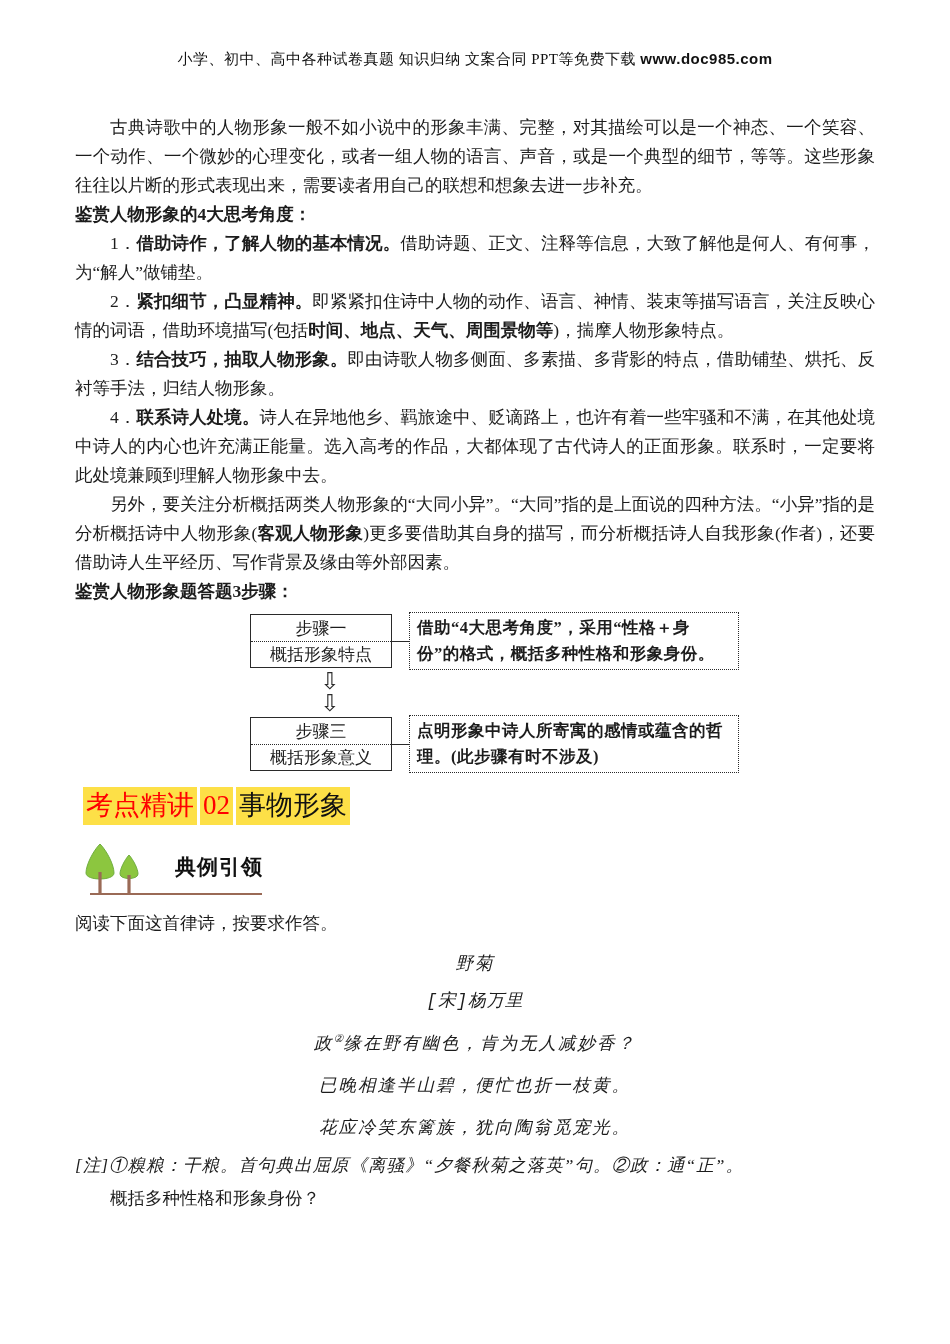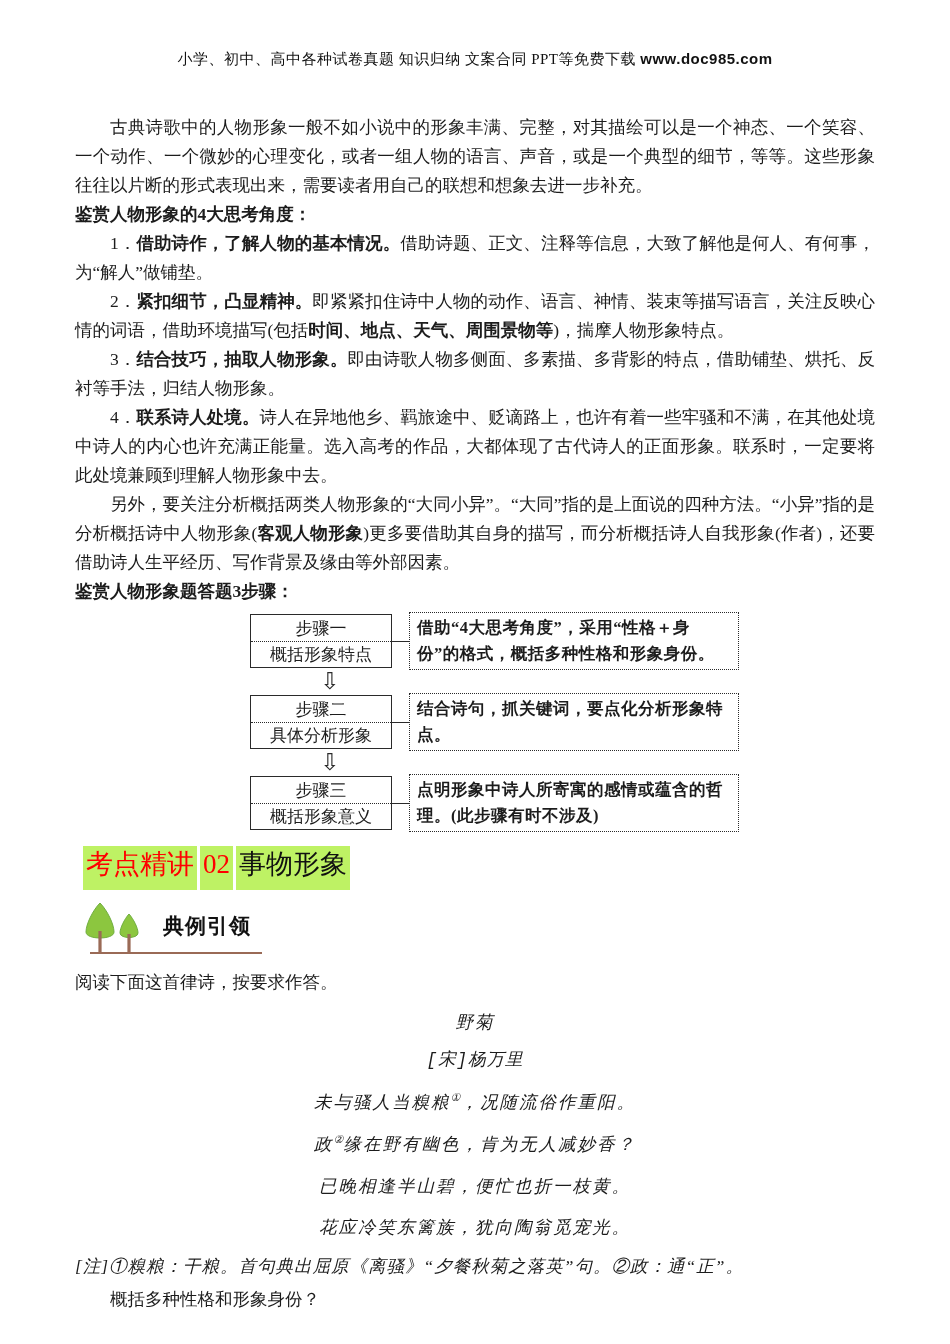--- a/index.html
+++ b/index.html
@@ -59,32 +59,33 @@
     width: 160px;
     text-align: center;
     font-family: "DejaVu Sans", sans-serif;
     font-size: 23px;
     line-height: 21px;
     color: #2a2a2a;
     margin: 1px 0;
   }
   
   .sec-title { margin: 12px 0 8px 8px; line-height: 40px; white-space: nowrap; }
-  .sec-title span { background: #bef264; padding: 3px 3px 11px 3px; }
+  .sec-title span { background: #fde047; padding: 3px 3px 5px 3px; }
   .t-red { color: #ff0000; font-size: 27px; margin-right: 3px; }
   .t-num { color: #ff0000; font-size: 27px; font-family: "Liberation Serif","DejaVu Serif",serif; margin-right: 3px; }
   .t-black { color: #111; font-size: 27px; }
   
   .banner {
     position: relative;
     display: flex;
     align-items: center;
     width: 185px;
     height: 60px;
     margin: 12px 0 8px 8px;
+    gap: 12px;
   }
   .banner svg { flex: none; }
   .banner-label {
     font-weight: bold;
     font-size: 21px;
     color: #111;
     margin-left: 16px;
     margin-top: -8px;
     letter-spacing: 1px;
     font-family: "Liberation Sans","DejaVu Sans",sans-serif;
@@ -143,28 +144,20 @@
       <div class="stepbox">
         <div class="l1">步骤一</div>
         <div class="l2">概括形象特点</div>
       </div>
       <div class="conn"></div>
       <div class="descbox">借助“4大思考角度”，采用“性格＋身份”的格式，概括多种性格和形象身份。</div>
     </div>
 
     <div class="flow-arrow">⇩</div>
 
-    <div class="flow-row">
-      <div class="stepbox">
-        <div class="l1">步骤二</div>
-        <div class="l2">具体分析形象</div>
-      </div>
-      <div class="conn"></div>
-      <div class="descbox">结合诗句，抓关键词，要点化分析形象特点。</div>
-    </div>
 
     <div class="flow-arrow">⇩</div>
 
     <div class="flow-row">
       <div class="stepbox">
         <div class="l1">步骤三</div>
         <div class="l2">概括形象意义</div>
       </div>
       <div class="conn"></div>
       <div class="descbox">点明形象中诗人所寄寓的感情或蕴含的哲理。(此步骤有时不涉及)</div>
@@ -185,21 +178,20 @@
     </svg>
     <span class="banner-label">典例引领</span>
     <div class="banner-line"></div>
   </div>
 
   <p class="para">阅读下面这首律诗，按要求作答。</p>
 
   <div class="poem">
     <div class="poem-title">野菊</div>
     <div class="poem-author">[宋]杨万里</div>
-    <div class="poem-line"><span>未与骚人当糗粮</span><sup>①</sup><span>，况随流俗作重阳。</span></div>
     <div class="poem-line"><span>政</span><sup>②</sup><span>缘在野有幽色，肯为无人减妙香？</span></div>
     <div class="poem-line"><span>已晚相逢半山碧，便忙也折一枝黄。</span><sup></sup><span></span></div>
     <div class="poem-line"><span>花应冷笑东篱族，犹向陶翁觅宠光。</span><sup></sup><span></span></div>
   </div>
 
   <p class="para note">[注]①糗粮：干粮。首句典出屈原《离骚》“夕餐秋菊之落英”句。②政：通“正”。</p>
 
   <p class="para indent question">概括多种性格和形象身份？</p>
 
 </div>

